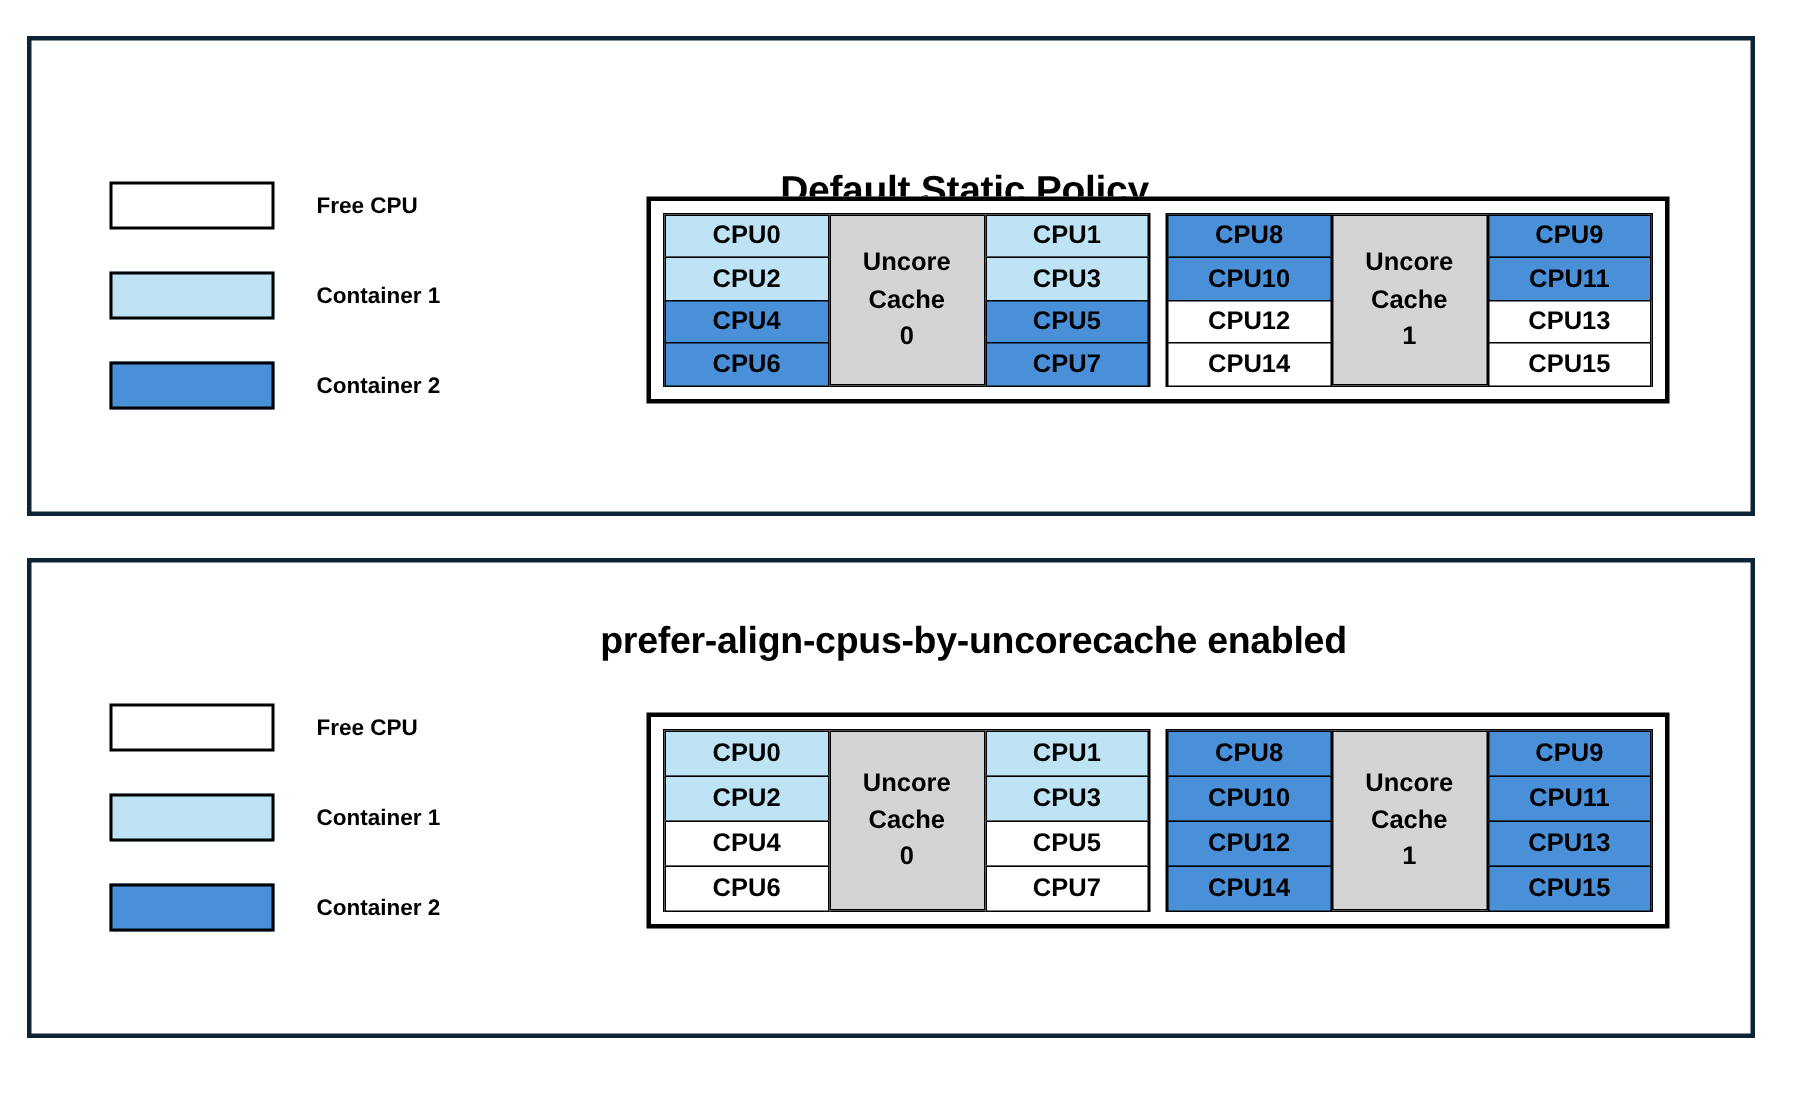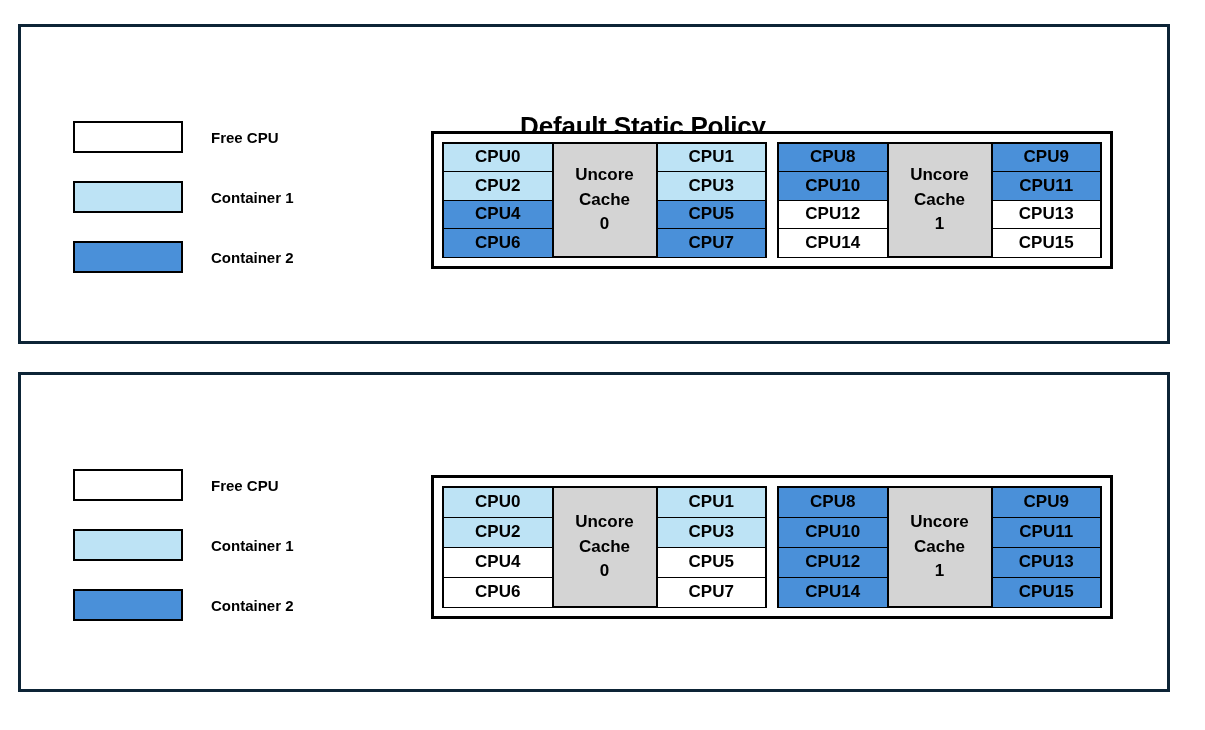--- a/index.html
+++ b/index.html
@@ -185,20 +185,21 @@
         <div class="cpu-cell" style="background: rgb(74, 144, 217);">CPU9</div>
         <div class="cpu-cell" style="background: rgb(74, 144, 217);">CPU11</div>
         <div class="cpu-cell" style="background: rgb(255, 255, 255);">CPU13</div>
         <div class="cpu-cell" style="background: rgb(255, 255, 255);">CPU15</div>
       </div>
     </div>
   </div>
 </section>
 
 <section class="panel" id="panel-bottom">
+  <div class="panel-title">prefer-align-cpus-by-uncorecache enabled</div>
 
   <div class="legend">
     <div class="legend-row">
       <div class="legend-swatch" style="background: rgb(255, 255, 255);"></div>
       <div class="legend-label">Free CPU</div>
     </div>
     <div class="legend-row">
       <div class="legend-swatch" style="background: rgb(189, 227, 245);"></div>
       <div class="legend-label">Container 1</div>
     </div>

